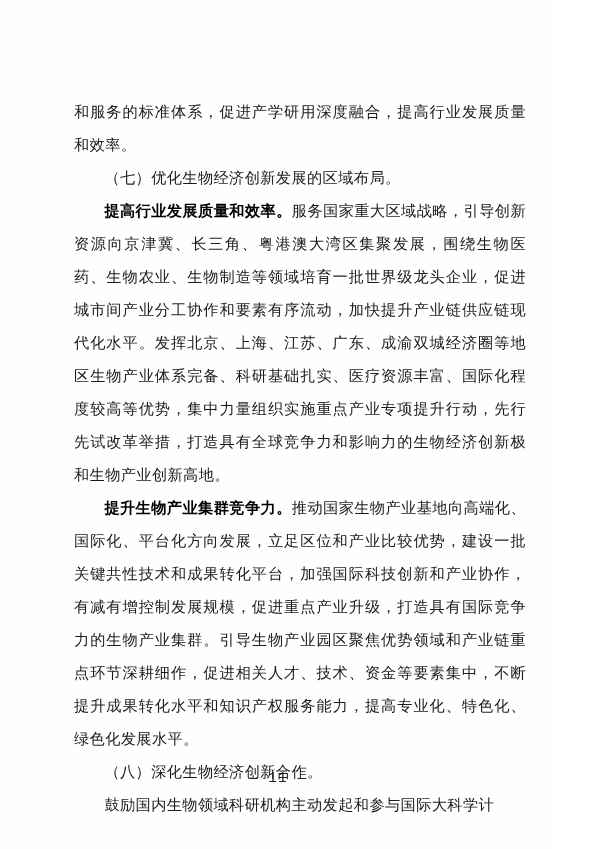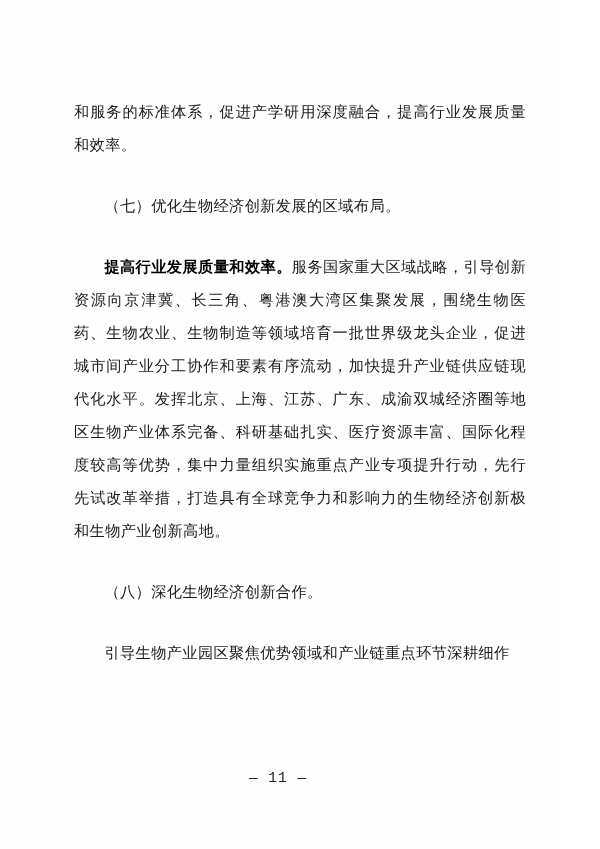--- a/index.html
+++ b/index.html
@@ -29,21 +29,20 @@
     font-size: 15.2px;
     line-height: 33px;
     color: #1a1a1a;
     text-align: justify;
     text-justify: inter-ideograph;
     margin: 0;
     letter-spacing: 0.4px;
   }
   .indent {
     text-indent: 2em;
-    margin-top: 28px;
   }
   .bold-lead {
     font-weight: bold;
     color: #000;
   }
   .footer {
     position: absolute;
     left: 0;
     right: 0;
     top: 770px;
@@ -61,21 +60,24 @@
   <div class="page-body">
 
     <p class="para">和服务的标准体系，促进产学研用深度融合，提高行业发展质量和效率。</p>
 
     <p class="para indent">（七）优化生物经济创新发展的区域布局。</p>
 
     <p class="para indent">
       <span class="bold-lead">提高行业发展质量和效率。</span><span>服务国家重大区域战略，引导创新资源向京津冀、长三角、粤港澳大湾区集聚发展，围绕生物医药、生物农业、生物制造等领域培育一批世界级龙头企业，促进城市间产业分工协作和要素有序流动，加快提升产业链供应链现代化水平。发挥北京、上海、江苏、广东、成渝双城经济圈等地区生物产业体系完备、科研基础扎实、医疗资源丰富、国际化程度较高等优势，集中力量组织实施重点产业专项提升行动，先行先试改革举措，打造具有全球竞争力和影响力的生物经济创新极和生物产业创新高地。</span>
     </p>
 
+    <p class="para indent">
+      <span class="bold-lead">提升生物产业集群竞争力。</span><span>推动国家生物产业基地向高端化、国际化、平台化方向发展，立足区位和产业比较优势，建设一批关键共性技术和成果转化平台，加强国际科技创新和产业协作，有减有增控制发展规模，促进重点产业升级，打造具有国际竞争力的生物产业集群。引导生物产业园区聚焦优势领域和产业链重点环节深耕细作，促进相关人才、技术、资金等要素集中，不断提升成果转化水平和知识产权服务能力，提高专业化、特色化、绿色化发展水平。</span>
+    </p>
 
     <p class="para indent">（八）深化生物经济创新合作。</p>
 
-    <p class="para indent">引导生物产业园区聚焦优势领域和产业链重点环节深耕细作</p>
+    <p class="para indent">鼓励国内生物领域科研机构主动发起和参与国际大科学计</p>
 
   </div>
 
   <div class="footer">— 11 —</div>
 </div>
 
 </body></html>

